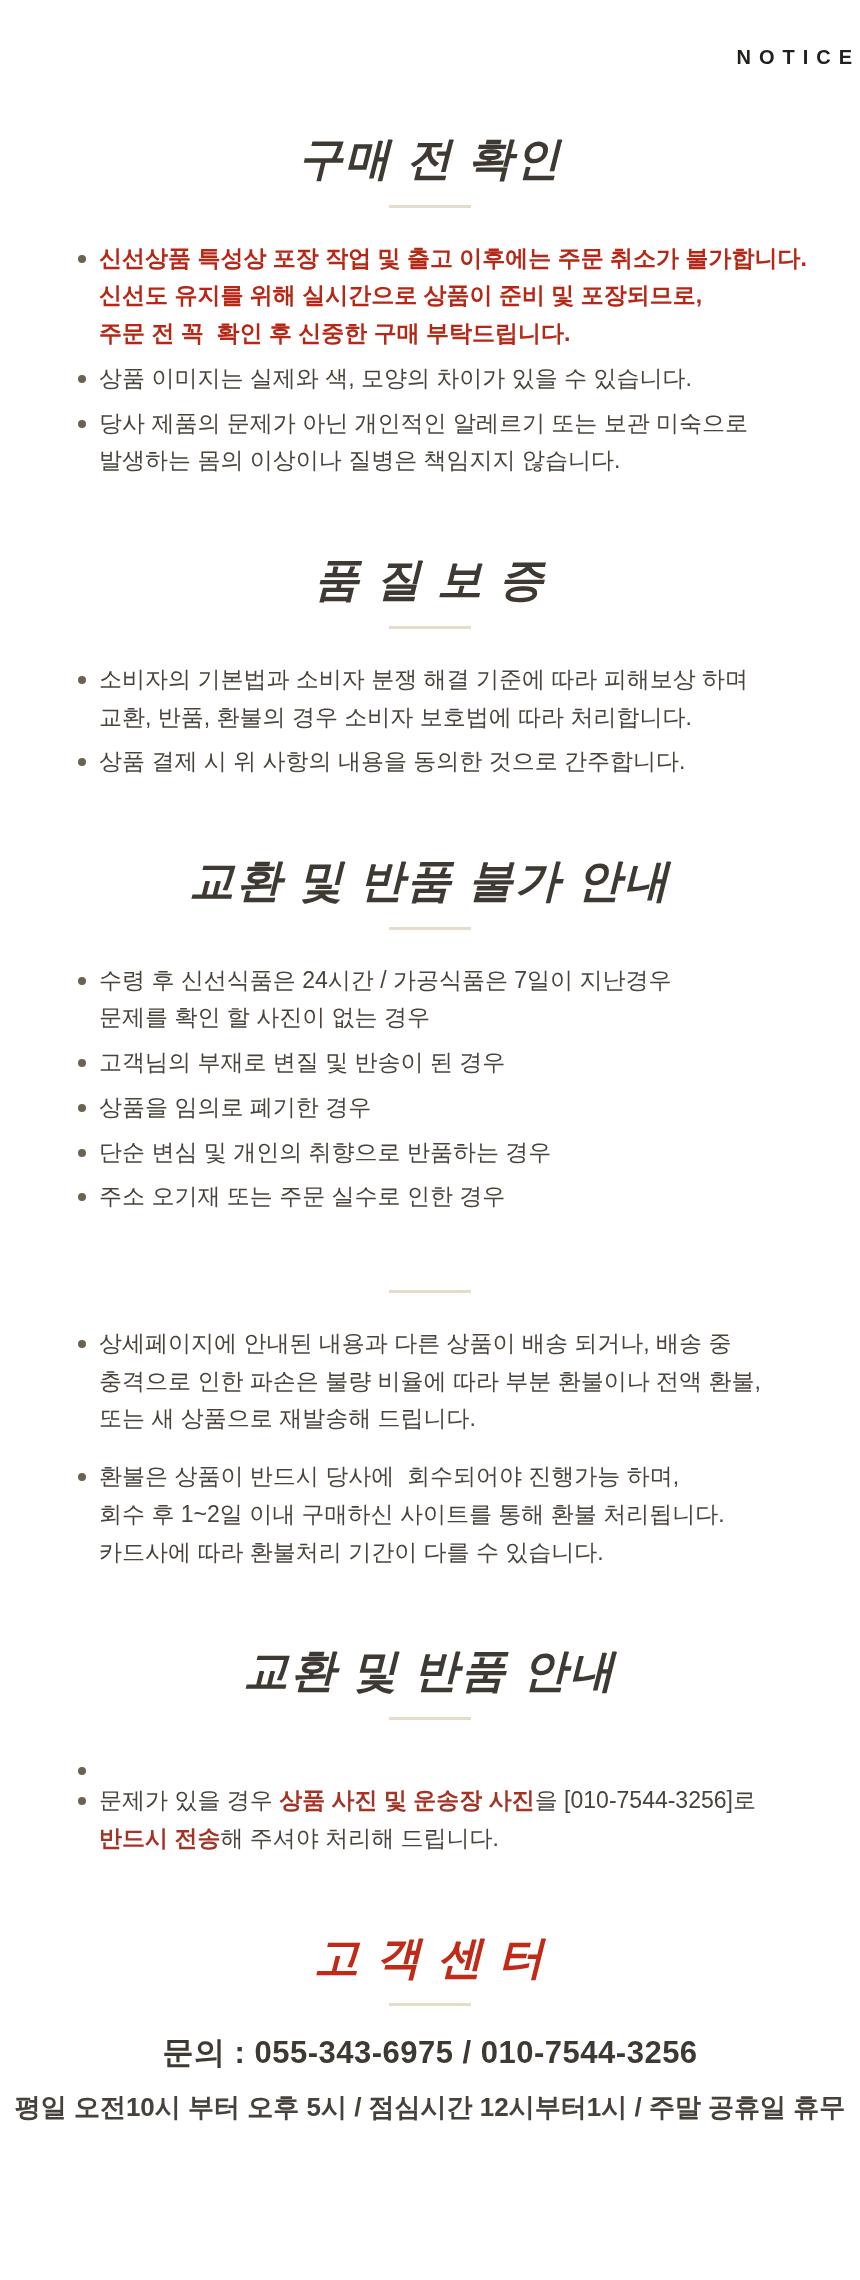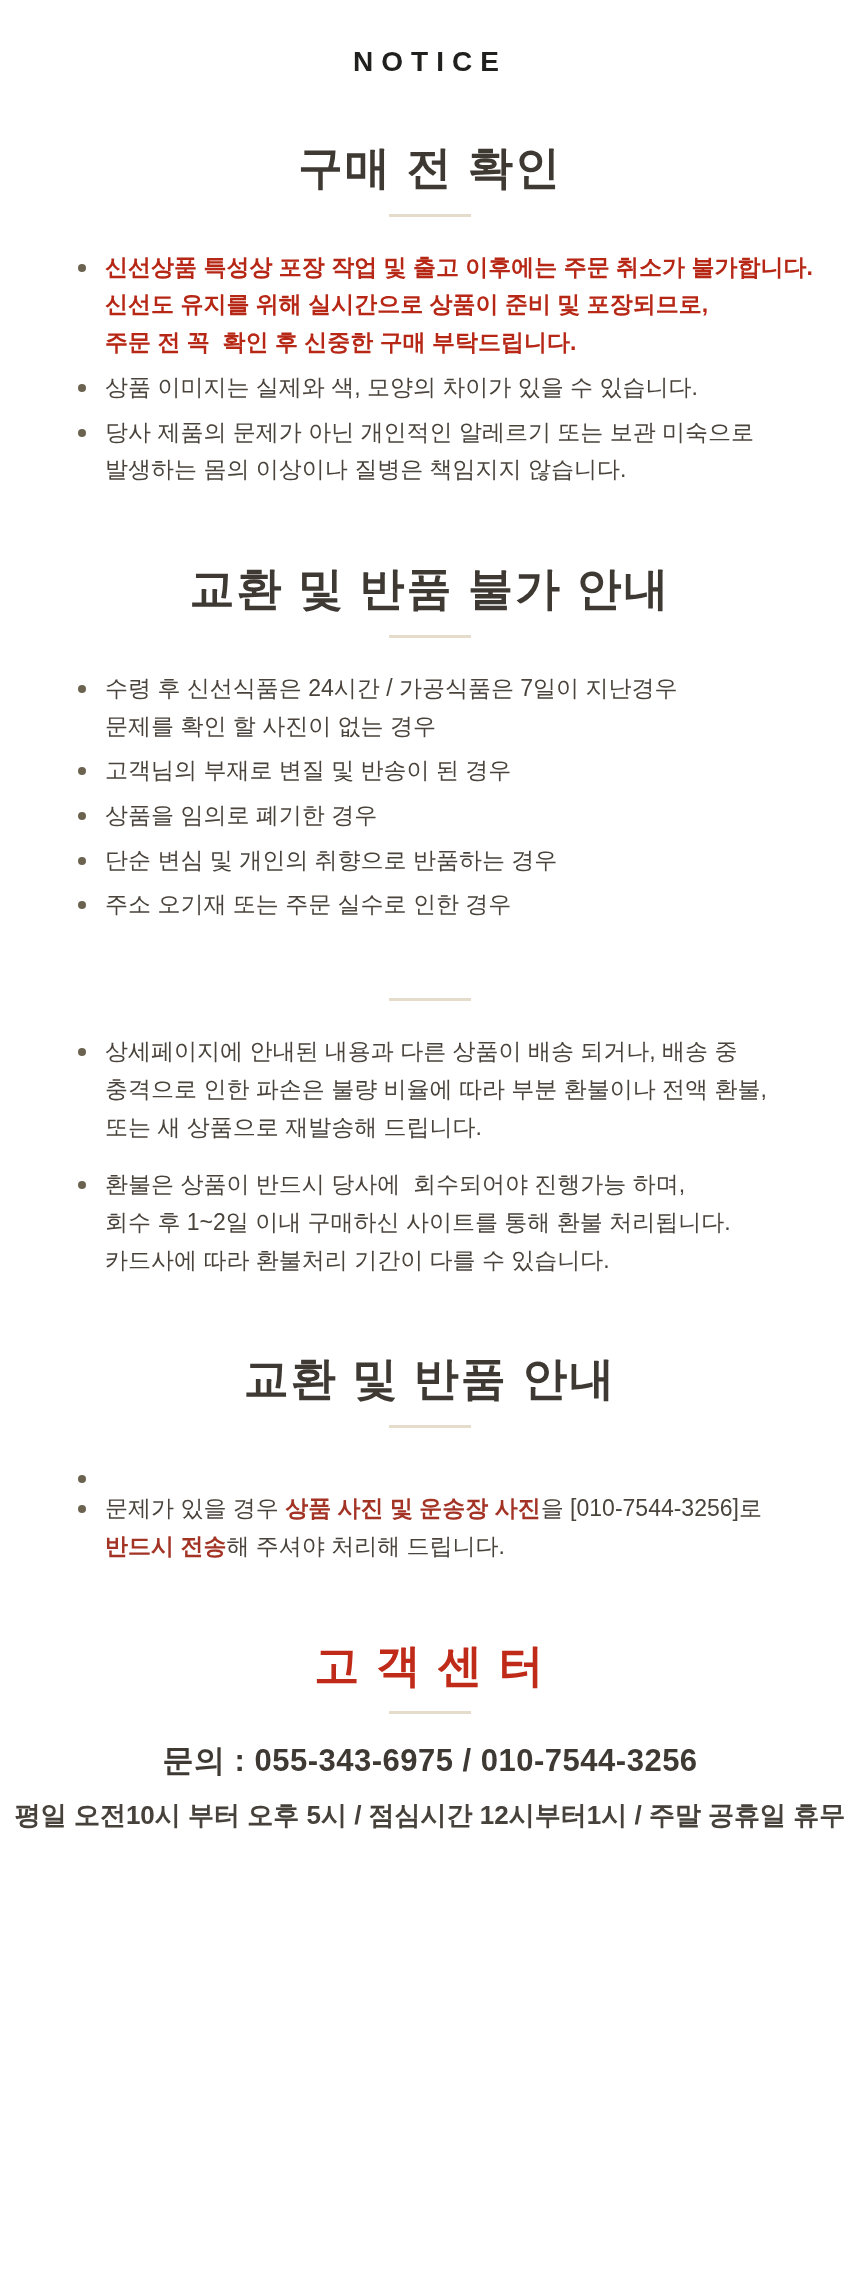--- a/index.html
+++ b/index.html
@@ -16,52 +16,53 @@
   body{font-family:"Liberation Sans","DejaVu Sans",sans-serif;}
   .page{
     width:860px;
     min-height:2280px;
     margin:0 auto;
     background:#ffffff;
     padding-top:46px;
     padding-bottom:80px;
   }
   .notice-label{
-    text-align:center;
-    font-size:28px;
+    text-align:right;
+    font-size:20px;
     font-weight:700;
     letter-spacing:8px;
     color:#20201E;
   }
   .section{margin-top:74px;}
   .section.first{margin-top:64px;}
   .section-heading{
     text-align:center;
     font-size:45px;
     font-weight:700;
     letter-spacing:2px;
     color:var(--heading);
     line-height:1.15;
+    font-style:italic;
   }
   .section-heading.red{color:var(--accent-red);}
   .divider{
     width:82px;
     height:3px;
     background:var(--divider);
     margin:20px auto 0 auto;
   }
   ul.items{
     list-style:none;
     margin-top:32px;
     padding:0 40px 0 78px;
   }
   ul.items li{
     display:flex;
     align-items:flex-start;
-    gap:19px;
+    gap:13px;
     margin-bottom:7px;
     font-size:23px;
     line-height:1.64;
     color:var(--body);
   }
   ul.items.spaced li{margin-bottom:20px;}
   .dot{
     width:8px;height:8px;border-radius:50%;
     background:var(--bullet);
     flex:none;
@@ -108,20 +109,35 @@
         <span class="txt">상품 이미지는 실제와 색, 모양의 차이가 있을 수 있습니다.</span>
       </li>
       <li>
         <span class="dot"></span>
         <span class="txt">당사 제품의 문제가 아닌 개인적인 알레르기 또는 보관 미숙으로
 발생하는 몸의 이상이나 질병은 책임지지 않습니다.</span>
       </li>
     </ul>
   </div>
 
+  <div class="section">
+    <h2 class="section-heading">품 질 보 증</h2>
+    <div class="divider"></div>
+    <ul class="items">
+      <li>
+        <span class="dot"></span>
+        <span class="txt">소비자의 기본법과 소비자 분쟁 해결 기준에 따라 피해보상 하며
+교환, 반품, 환불의 경우 소비자 보호법에 따라 처리합니다.</span>
+      </li>
+      <li>
+        <span class="dot"></span>
+        <span class="txt">상품 결제 시 위 사항의 내용을 동의한 것으로 간주합니다.</span>
+      </li>
+    </ul>
+  </div>
 
   <div class="section">
     <h2 class="section-heading">교환 및 반품 불가 안내</h2>
     <div class="divider"></div>
     <ul class="items">
       <li>
         <span class="dot"></span>
         <span class="txt">수령 후 신선식품은 24시간 / 가공식품은 7일이 지난경우
 문제를 확인 할 사진이 없는 경우</span>
       </li>

